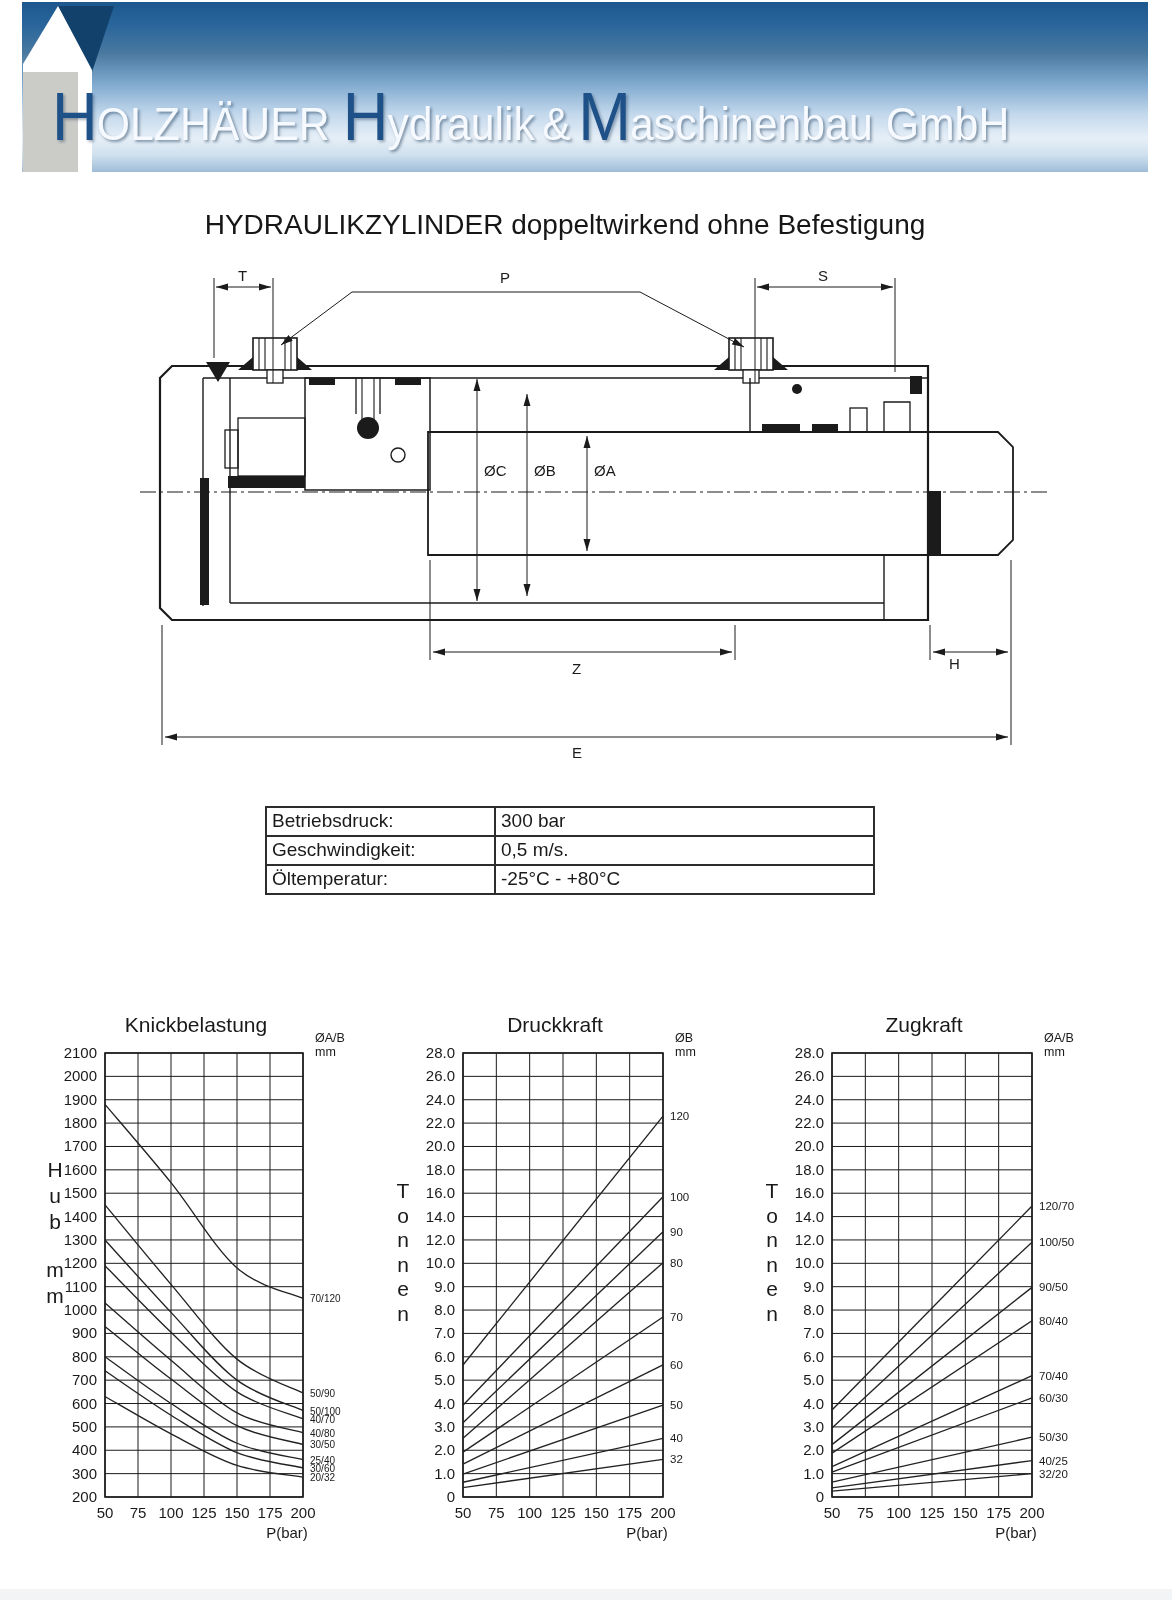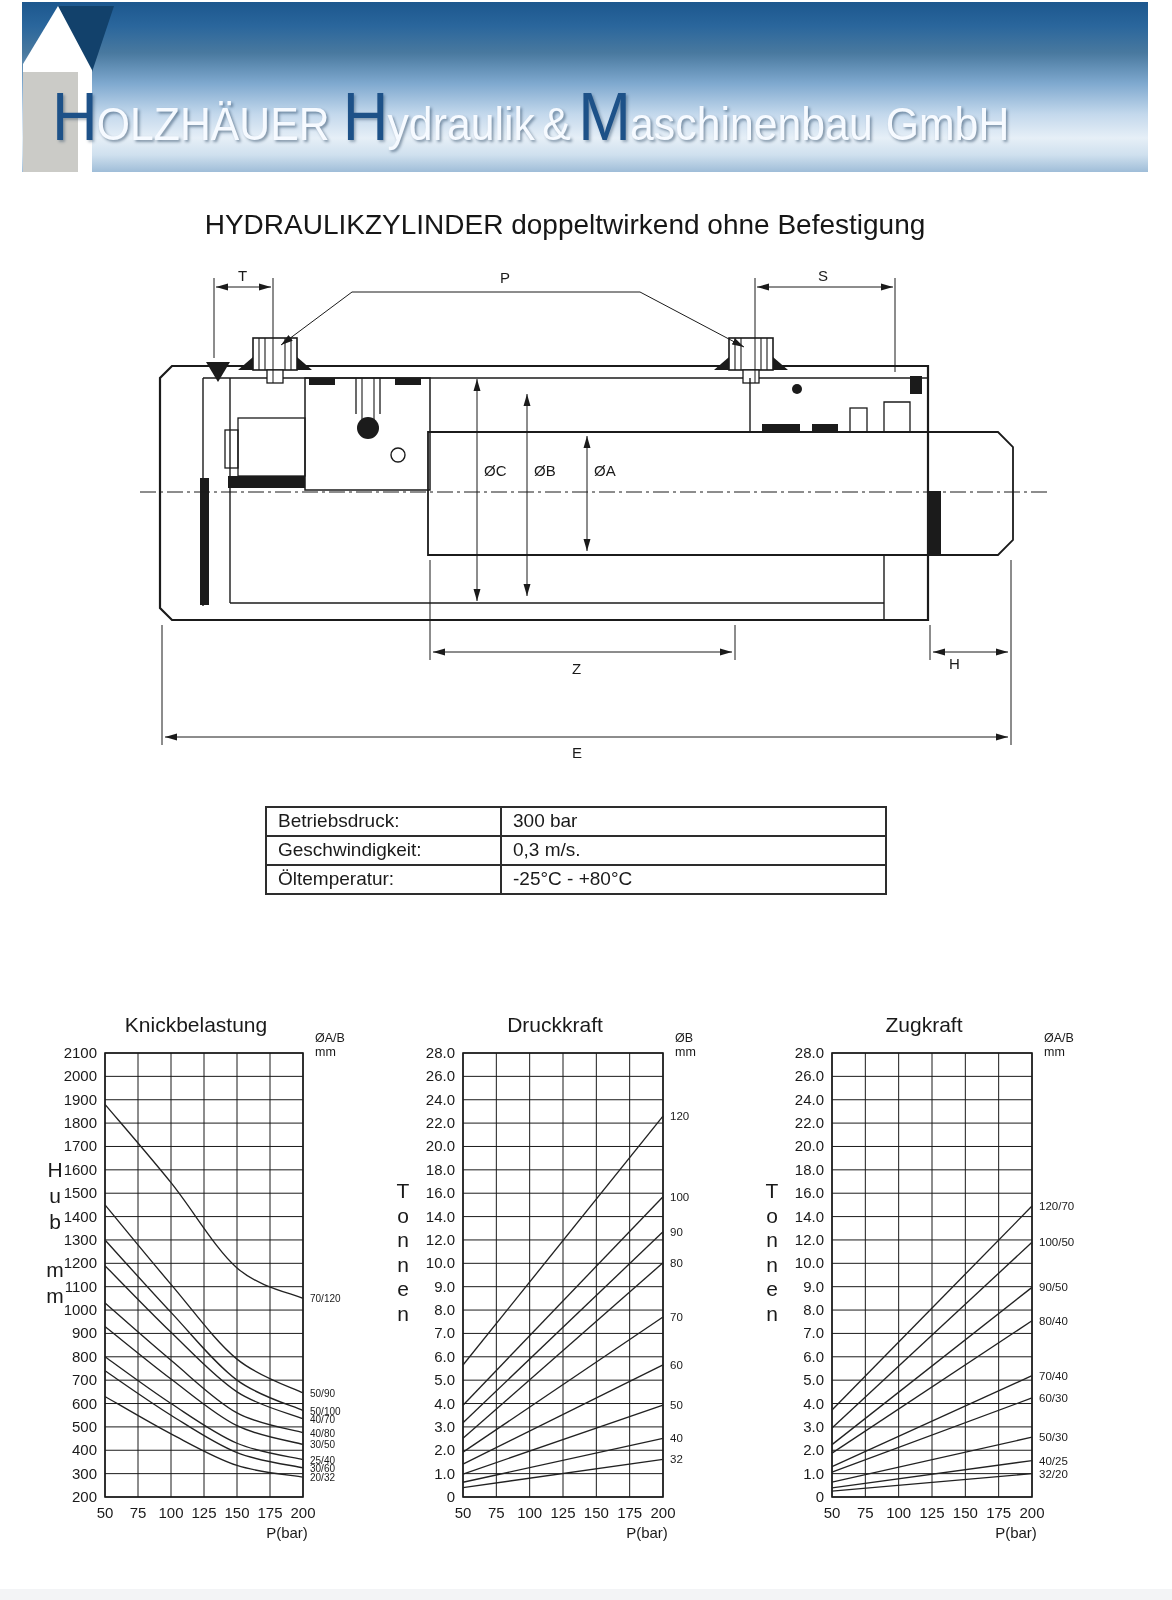--- a/index.html
+++ b/index.html
@@ -14,21 +14,21 @@
   .lg-big{font-size:68px;line-height:1;font-weight:400;letter-spacing:-1px;
     text-shadow:2px 2px 3px rgba(8,40,72,.35);}
   .lg-small{font-size:46px;line-height:1;color:#f6faff;letter-spacing:0px;
     text-shadow:2px 2px 3px rgba(8,40,72,.45);}
   .sp8{display:inline-block;width:8px;} .sp14{display:inline-block;width:14px;}
   
   .doc-title{position:absolute;left:0;top:197px;width:1130px;text-align:center;
     font-size:28px;color:#161616;margin-top:12px;}
   
   .spec{position:absolute;left:265px;top:806px;border-collapse:collapse;}
-  .spec td{border:2px solid #2d2d2d;height:26px;font-size:19px;padding:0 0 1px 11px;
+  .spec td{border:2px solid #2d2d2d;height:26px;font-size:19px;padding:0 0 1px 5px;
     vertical-align:middle;background:#fff;}
   .spec td.c1{width:222px;} .spec td.c2{width:372px;}
   
   .draw-svg{position:absolute;left:0;top:250px;}
   .charts-svg{position:absolute;left:0;top:985px;}
   line,path.ln,rect.ln,polyline.ln,circle.ln{stroke:#1b1b1b;fill:none;}
   .bottom-strip{position:absolute;left:0;bottom:0;width:100%;height:11px;background:#f3f4f6;}
 </style>
 </head>
 <body>
@@ -176,21 +176,21 @@
   </svg>
 
   <table class="spec">
     <tbody id="spec-body">
         <tr>
           <td class="c1">Betriebsdruck:</td>
           <td class="c2">300 bar</td>
         </tr>
         <tr>
           <td class="c1">Geschwindigkeit:</td>
-          <td class="c2">0,3 m/s.</td>
+          <td class="c2">0,5 m/s.</td>
         </tr>
         <tr>
           <td class="c1">Öltemperatur:</td>
           <td class="c2">-25°C - +80°C</td>
         </tr>
       </tbody>
   </table>
 
   <svg class="charts-svg" width="1172" height="615" viewBox="0 985 1172 615" id="charts">
       <g font-family="Liberation Sans, sans-serif" fill="#1a1a1a">

